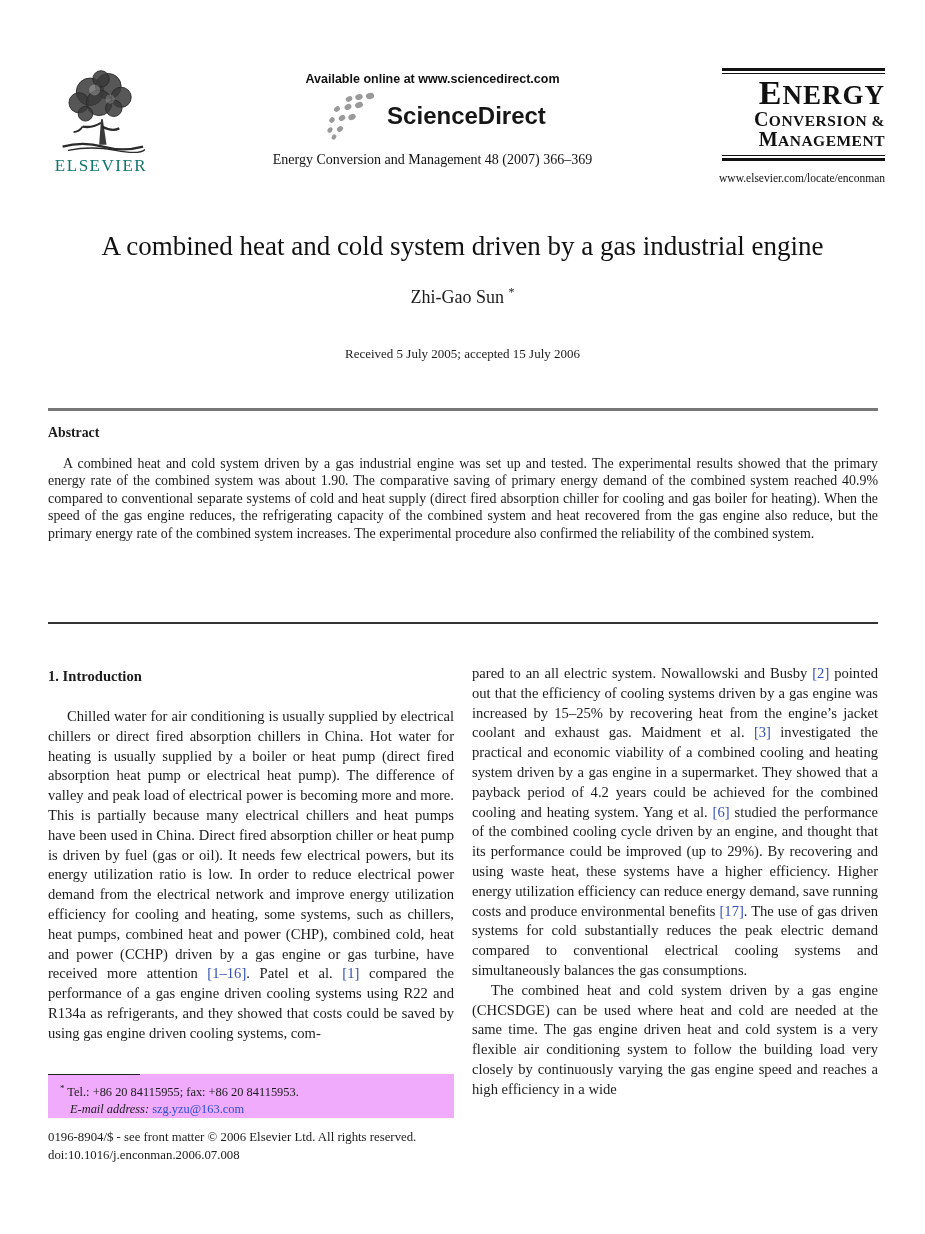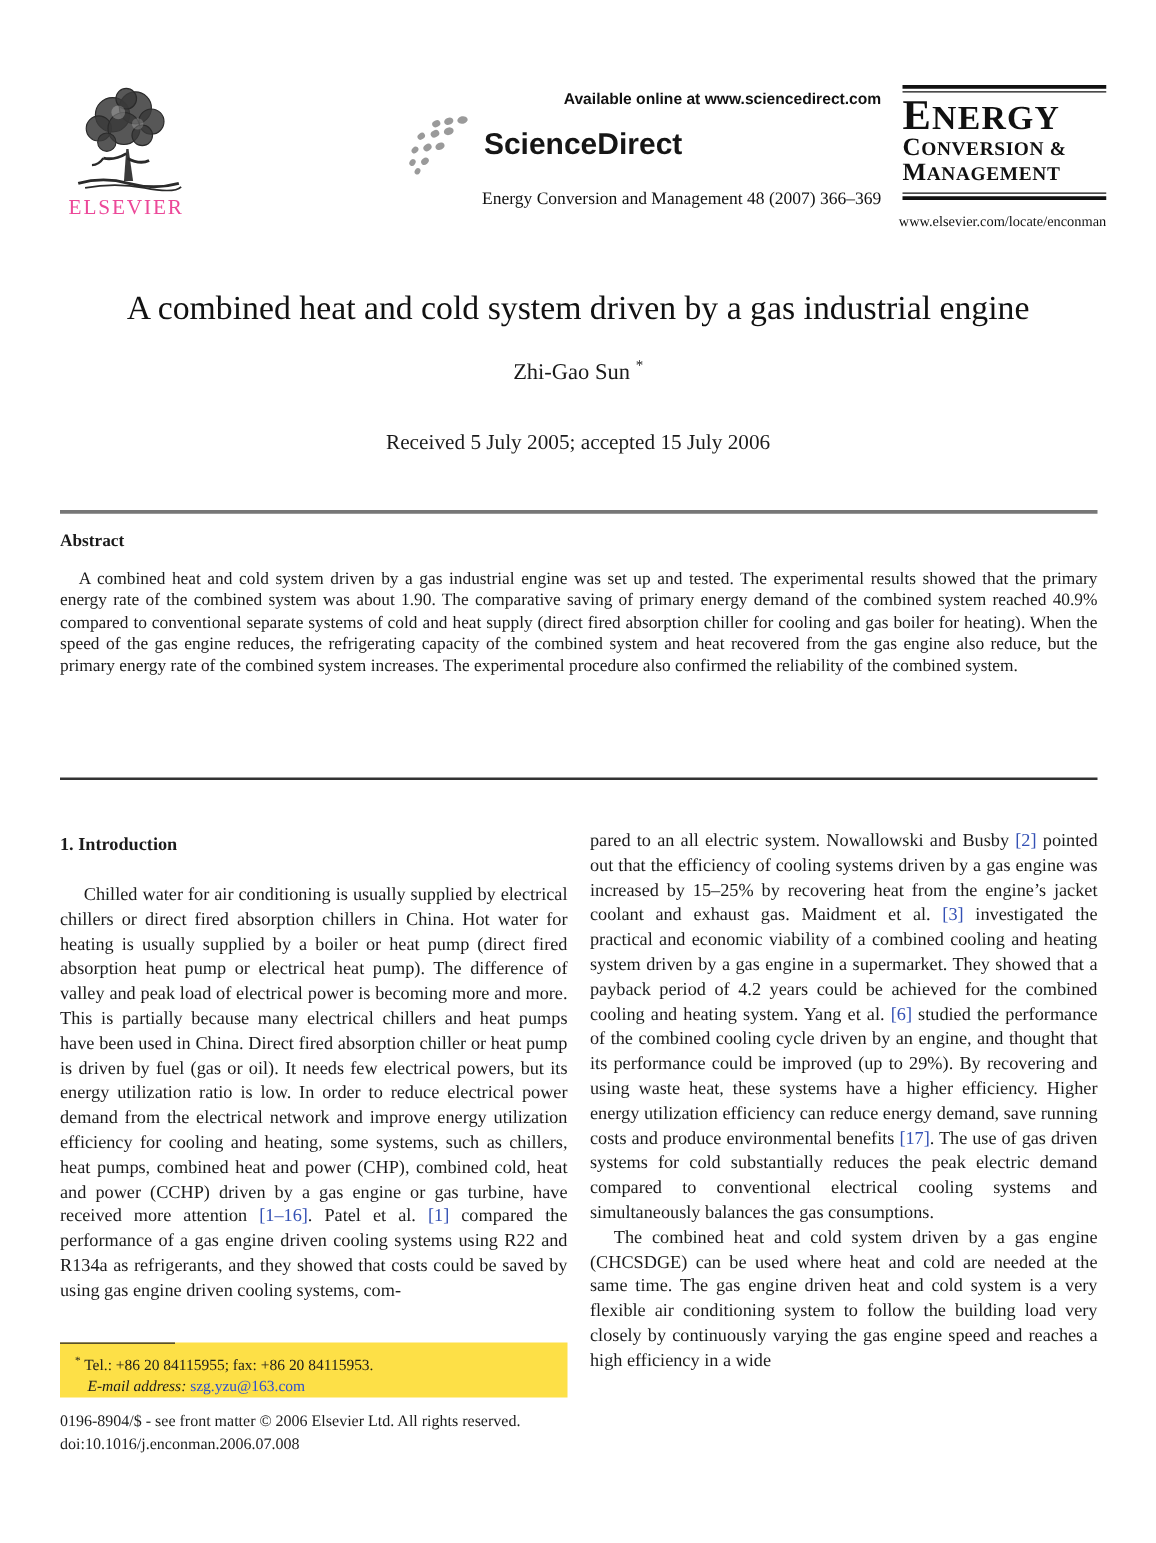--- a/index.html
+++ b/index.html
@@ -4,62 +4,62 @@
 <style>
   html,body{margin:0;padding:0;background:#e8e8e8;}
   .page{
     position:relative; width:925px; height:1234px; margin:0 auto;
     background:#ffffff; overflow:hidden; color:#1b1b1b;
     font-family:"Liberation Serif", serif;
   }
   
   .elsevier-logo{position:absolute; left:46px; top:68px; width:110px; text-align:center;}
   .elsevier-logo svg{display:block; margin:0 auto;}
-  .elsevier-word{font-size:17px; letter-spacing:1.5px; margin-top:2px; color:#ec4899;}
-  .center-head{position:absolute; left:160px; top:72px; width:545px; text-align:right;}
+  .elsevier-word{font-size:17px; letter-spacing:1.5px; margin-top:2px; color:#0f766e;}
+  .center-head{position:absolute; left:160px; top:72px; width:545px; text-align:center;}
   .avail-online{font-family:"Liberation Sans", sans-serif; font-weight:600; font-size:12.5px; color:#111;}
   .sd-row{display:flex; align-items:center; justify-content:center; margin-top:6px; height:48px;}
   .sd-word{font-family:"Liberation Sans", sans-serif; font-weight:700; font-size:24px; color:#161616; margin-left:6px;}
   .journal-line{font-size:14px; margin-top:12px; color:#111;}
   .jlogo{position:absolute; left:722px; top:68px; width:163px;}
   .rule-thick{height:3px; background:#111;}
   .rule-thin{height:1px; background:#111;}
   .gap2{height:2px;}
-  .jlogo-text{padding:4px 0 5px 0; text-align:left; color:#111;}
+  .jlogo-text{padding:4px 0 5px 0; text-align:right; color:#111;}
   .jl1{font-size:27px; font-weight:600; letter-spacing:1px; line-height:30px;}
   .jl1::first-letter{font-size:34px;}
   .jl2,.jl3{font-size:15.5px; font-weight:600; letter-spacing:.5px; line-height:18px;}
   .jl2::first-letter,.jl3::first-letter{font-size:20px;}
   .jlogo-url{position:absolute; left:600px; top:172px; width:285px; text-align:right; font-size:11.5px; color:#111;}
   
   .art-title{position:absolute; left:40px; top:231px; width:845px; text-align:center; font-size:27px; color:#111;}
   .art-author{position:absolute; left:40px; top:285px; width:845px; text-align:center; font-size:18px;}
   .art-author sup{font-size:12px;}
   .art-affil{position:absolute; left:40px; top:321px; width:845px; text-align:center; font-style:italic; font-size:12.8px;}
-  .art-dates{position:absolute; left:40px; top:346px; width:845px; text-align:center; font-size:17px; line-height:16.5px;}
+  .art-dates{position:absolute; left:40px; top:346px; width:845px; text-align:center; font-size:13px; line-height:16.5px;}
   
   .hr1{position:absolute; left:48px; top:408px; width:830px; height:2.5px; background:#777;}
   .hr2{position:absolute; left:48px; top:622px; width:830px; height:1.5px; background:#333;}
   
   .abstract-h{position:absolute; left:48px; top:425px; font-weight:bold; font-size:13.8px;}
   .abstract-body{position:absolute; left:48px; top:455px; width:830px; font-size:13.9px; line-height:17.4px; text-align:justify;}
   .abstract-body p{margin:0; text-indent:15px;}
   .abstract-copy{margin-top:0; text-indent:0;}
   .keywords{position:absolute; left:48px; top:595px; width:830px; font-size:12.8px;}
   .kw-label{font-style:italic;}
   
   .columns{position:absolute; left:48px; top:664px; width:830px; display:flex; gap:18px;}
   .col{width:406px;}
   .sec-h{font-weight:bold; font-size:14.6px; margin:4px 0 22px 0;}
   .col p{margin:0; font-size:14.6px; line-height:19.8px; text-align:justify;}
   .indent{text-indent:19px;}
   .noindent{text-indent:0;}
   .cite{color:#3350b4;}
   
-  .footnote{position:absolute; left:48px; top:1074px; width:406px; background:#fde047; font-size:12.4px; line-height:17px;}
+  .footnote{position:absolute; left:48px; top:1074px; width:406px; background:#f0abfc; font-size:12.4px; line-height:17px;}
   .fn-rule{width:92px; height:1px; background:#222; margin-bottom:5px;}
   .fn-tel{padding-left:12px;}
   .fn-tel sup{font-size:9px;}
   .fn-email{padding-left:22px;}
   .fn-email .lab{font-style:italic;}
   .email-link{color:#2b4fd0;}
   .bottom-block{position:absolute; left:48px; top:1128px; width:500px; font-size:12.8px; line-height:18px;}
 </style>
 </head>
 <body>

